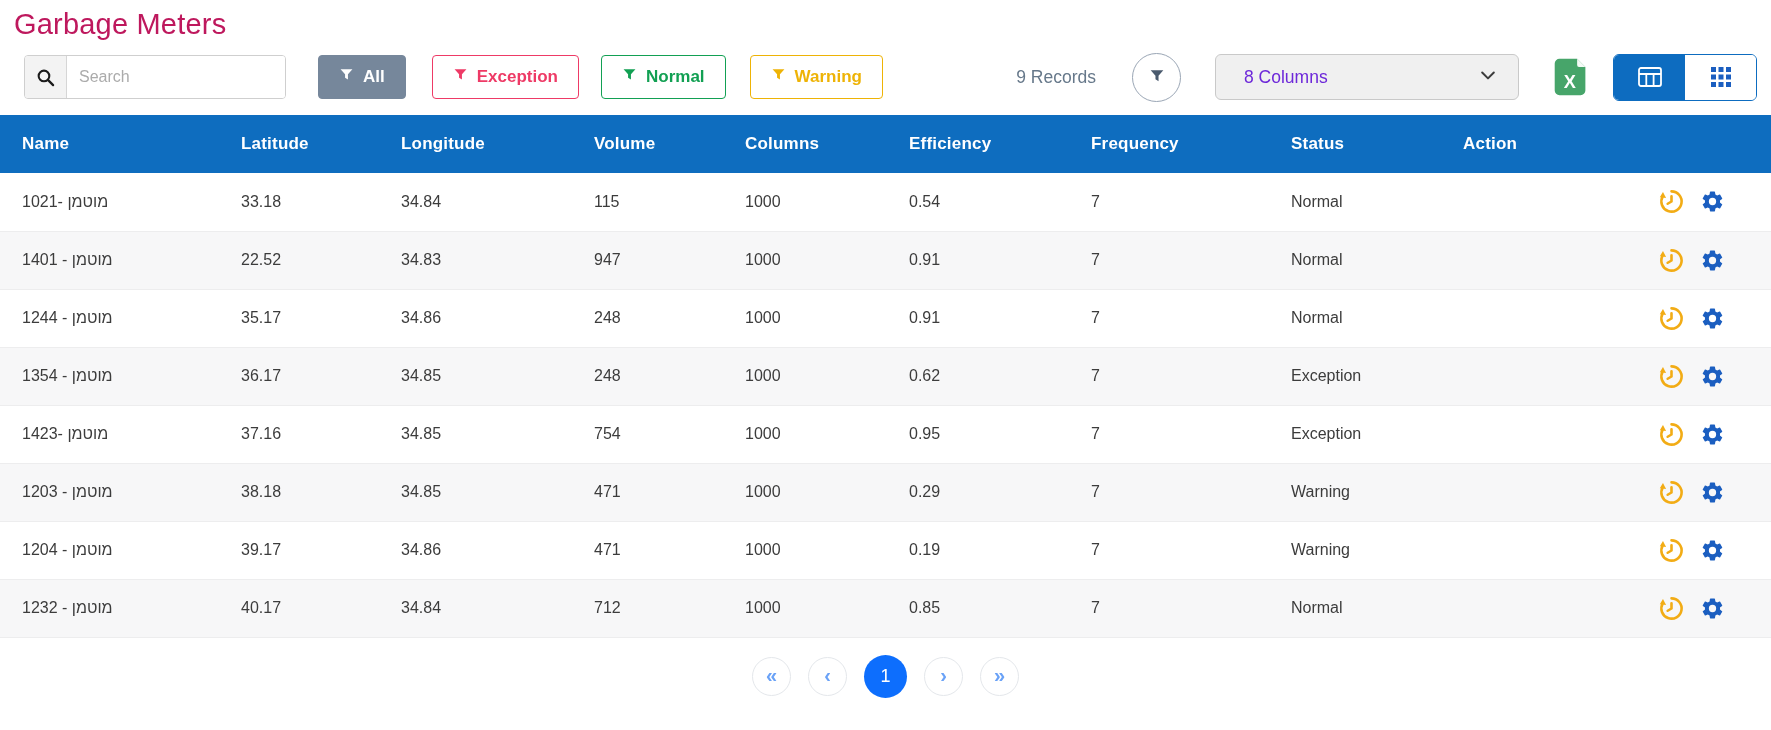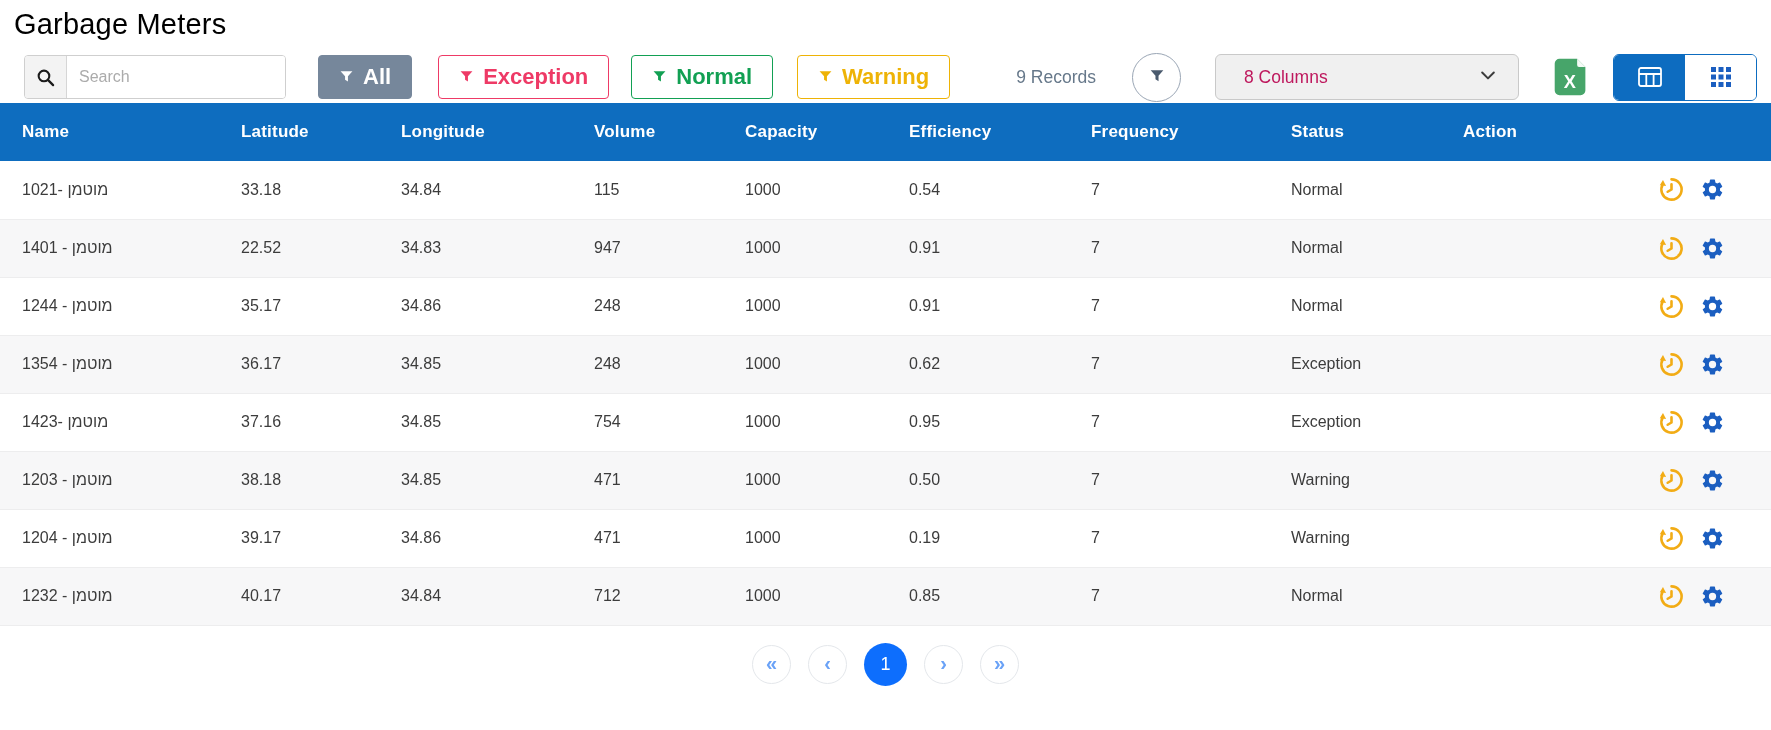--- a/index.html
+++ b/index.html
@@ -4,21 +4,21 @@
 <style>
   * { box-sizing: border-box; margin: 0; padding: 0; }
   html, body { width: 1771px; height: 730px; }
   body {
     font-family: "Liberation Sans", sans-serif;
     background: #ffffff;
     overflow: hidden;
   }
   
   .page-title {
-    color: #000000;
+    color: #be185d;
     font-size: 29px;
     font-weight: 400;
     padding: 8px 0 8px 14px;
     letter-spacing: 0.2px;
   }
   
   .toolbar {
     display: flex;
     align-items: center;
     height: 52px;
@@ -54,21 +54,21 @@
   }
   .search-group input::placeholder { color: #ababab; }
   .filter-btn {
     height: 44px;
     border-radius: 4px;
     display: inline-flex;
     align-items: center;
     gap: 9px;
     padding: 0 20px;
     font-family: "Liberation Sans", sans-serif;
-    font-size: 22px;
+    font-size: 17px;
     font-weight: 700;
     cursor: pointer;
     background: #fff;
   }
   .filter-btn svg { flex: 0 0 auto; }
   .btn-all { background: #76879b; border: 1px solid #76879b; color: #fff; margin-left: 32px; }
   .btn-exception { border: 1px solid #ee3a66; color: #ee3a66; margin-left: 26px; }
   .btn-normal { border: 1px solid #12a053; color: #12a053; margin-left: 22px; }
   .btn-warning { border: 1px solid #eeb306; color: #eeb306; margin-left: 24px; }
   .records-label {
@@ -89,21 +89,21 @@
   }
   .columns-dropdown {
     margin-left: 34px;
     width: 304px; height: 46px;
     background: #f0f0f0;
     border: 1px solid #c9c9c9;
     border-radius: 6px;
     display: flex; align-items: center;
     padding: 0 20px 0 28px;
     font-size: 17.5px;
-    color: #be185d;
+    color: #6d28d9;
     cursor: pointer;
     flex: 0 0 auto;
   }
   .columns-dropdown .dd-value { flex: 1; }
   .excel-btn {
     margin-left: 28px;
     width: 48px; height: 48px;
     display: flex; align-items: center; justify-content: center;
     cursor: pointer;
     flex: 0 0 auto;
@@ -122,21 +122,21 @@
     display: flex; align-items: center; justify-content: center;
     cursor: pointer;
     background: #fff;
   }
   .view-toggle .vt-btn.active { background: #0d6cc0; }
   
   table.meters {
     width: 100%;
     border-collapse: collapse;
     table-layout: fixed;
-    margin-top: 0;
+    margin-top: 12px;
   }
   table.meters thead th {
     background: #0e6dbf;
     color: #ffffff;
     font-size: 17px;
     font-weight: 700;
     text-align: left;
     height: 58px;
     padding: 0 6px 0 22px;
     letter-spacing: 0.2px;
@@ -300,21 +300,21 @@
     <col style="width:200px">
       <col style="width:172px">
       <col>
   </colgroup>
   <thead>
     <tr>
       <th>Name</th>
       <th>Latitude</th>
       <th>Longitude</th>
       <th>Volume</th>
-      <th>Capacity</th>
+      <th>Columns</th>
       <th>Efficiency</th>
       <th>Frequency</th>
       <th>Status</th>
       <th>Action</th>
     </tr>
   </thead>
   <tbody>
       <tr>
         <td>1021- מוטמן</td>
         <td>33.18</td>
@@ -434,21 +434,21 @@
     </svg>
   </span>
 </td>
       </tr>
       <tr>
         <td>1203 - מוטמן</td>
         <td>38.18</td>
         <td>34.85</td>
         <td>471</td>
         <td>1000</td>
-        <td>0.50</td>
+        <td>0.29</td>
         <td>7</td>
         <td>Warning</td>
         <td class="action-cell">
   <span class="icon-btn">
     <svg width="27" height="27" viewBox="0 0 24 24">
       <path d="M12 3a9 9 0 1 1 -7.8 4.5" fill="none" stroke="#f2ac15" stroke-width="2.3" stroke-linecap="round"></path>
       <polygon points="1.6,8.2 7.2,8.8 4.4,3.6" fill="#f2ac15"></polygon>
       <path d="M12 7.3V12l-3.4 2" fill="none" stroke="#f2ac15" stroke-width="2.3" stroke-linecap="round" stroke-linejoin="round"></path>
     </svg>
   </span>

